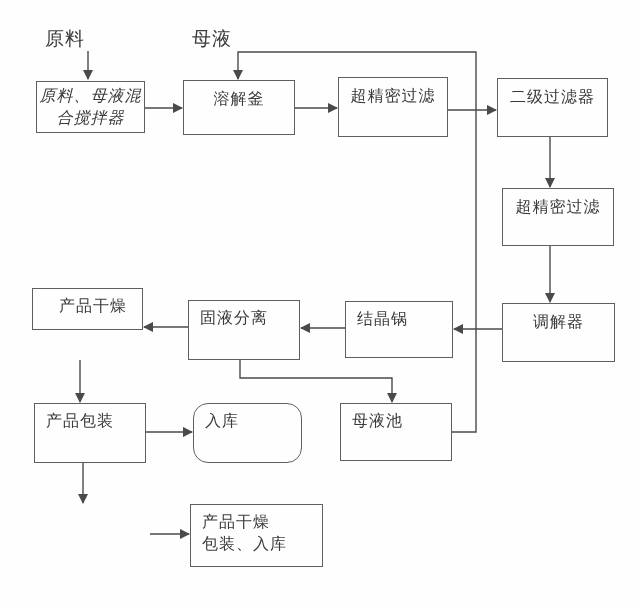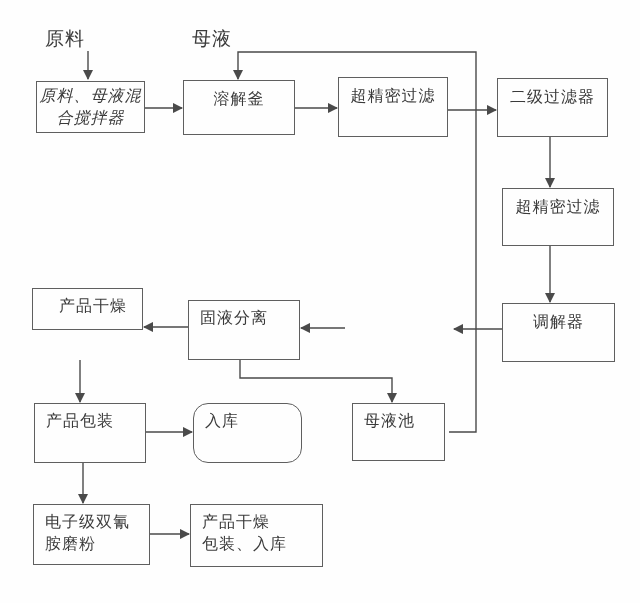--- a/index.html
+++ b/index.html
@@ -109,44 +109,43 @@
   </div>
 
   <div class="node center" style="left:502px; top:188px; width:112px; height:58px;">
     <span>超精密过滤</span>
   </div>
 
   <div class="node center" style="left:502px; top:303px; width:113px; height:59px;">
     <span>调解器</span>
   </div>
 
+  <div class="node left" style="left:345px; top:301px; width:108px; height:57px;">
+    <span>结晶锅</span>
+  </div>
 
   <div class="node left" style="left:188px; top:300px; width:112px; height:60px;">
     <span>固液分离</span>
   </div>
 
   <div class="node left" style="left:32px; top:288px; width:111px; height:42px;text-align:center;">
     <span>产品干燥</span>
   </div>
 
   <div class="node left" style="left:34px; top:403px; width:112px; height:60px;">
     <span>产品包装</span>
   </div>
 
   <div class="node left" style="left:193px; top:403px; width:109px; height:60px;border-radius:15px;">
     <span>入库</span>
   </div>
 
-  <div class="node left" style="left:352px; top:403px; width:93px; height:58px;">
+  <div class="node left" style="left:340px; top:403px; width:112px; height:58px;">
     <span>母液池</span>
   </div>
 
-  <div class="node left" style="left:33px; top:504px; width:117px; height:61px;">
-    <span>电子级双氰</span>
-    <span>胺磨粉</span>
-  </div>
 
   <div class="node left" style="left:190px; top:504px; width:133px; height:63px;">
     <span>产品干燥</span>
     <span>包装、入库</span>
   </div>
 
 </div>
 
 </body></html>

